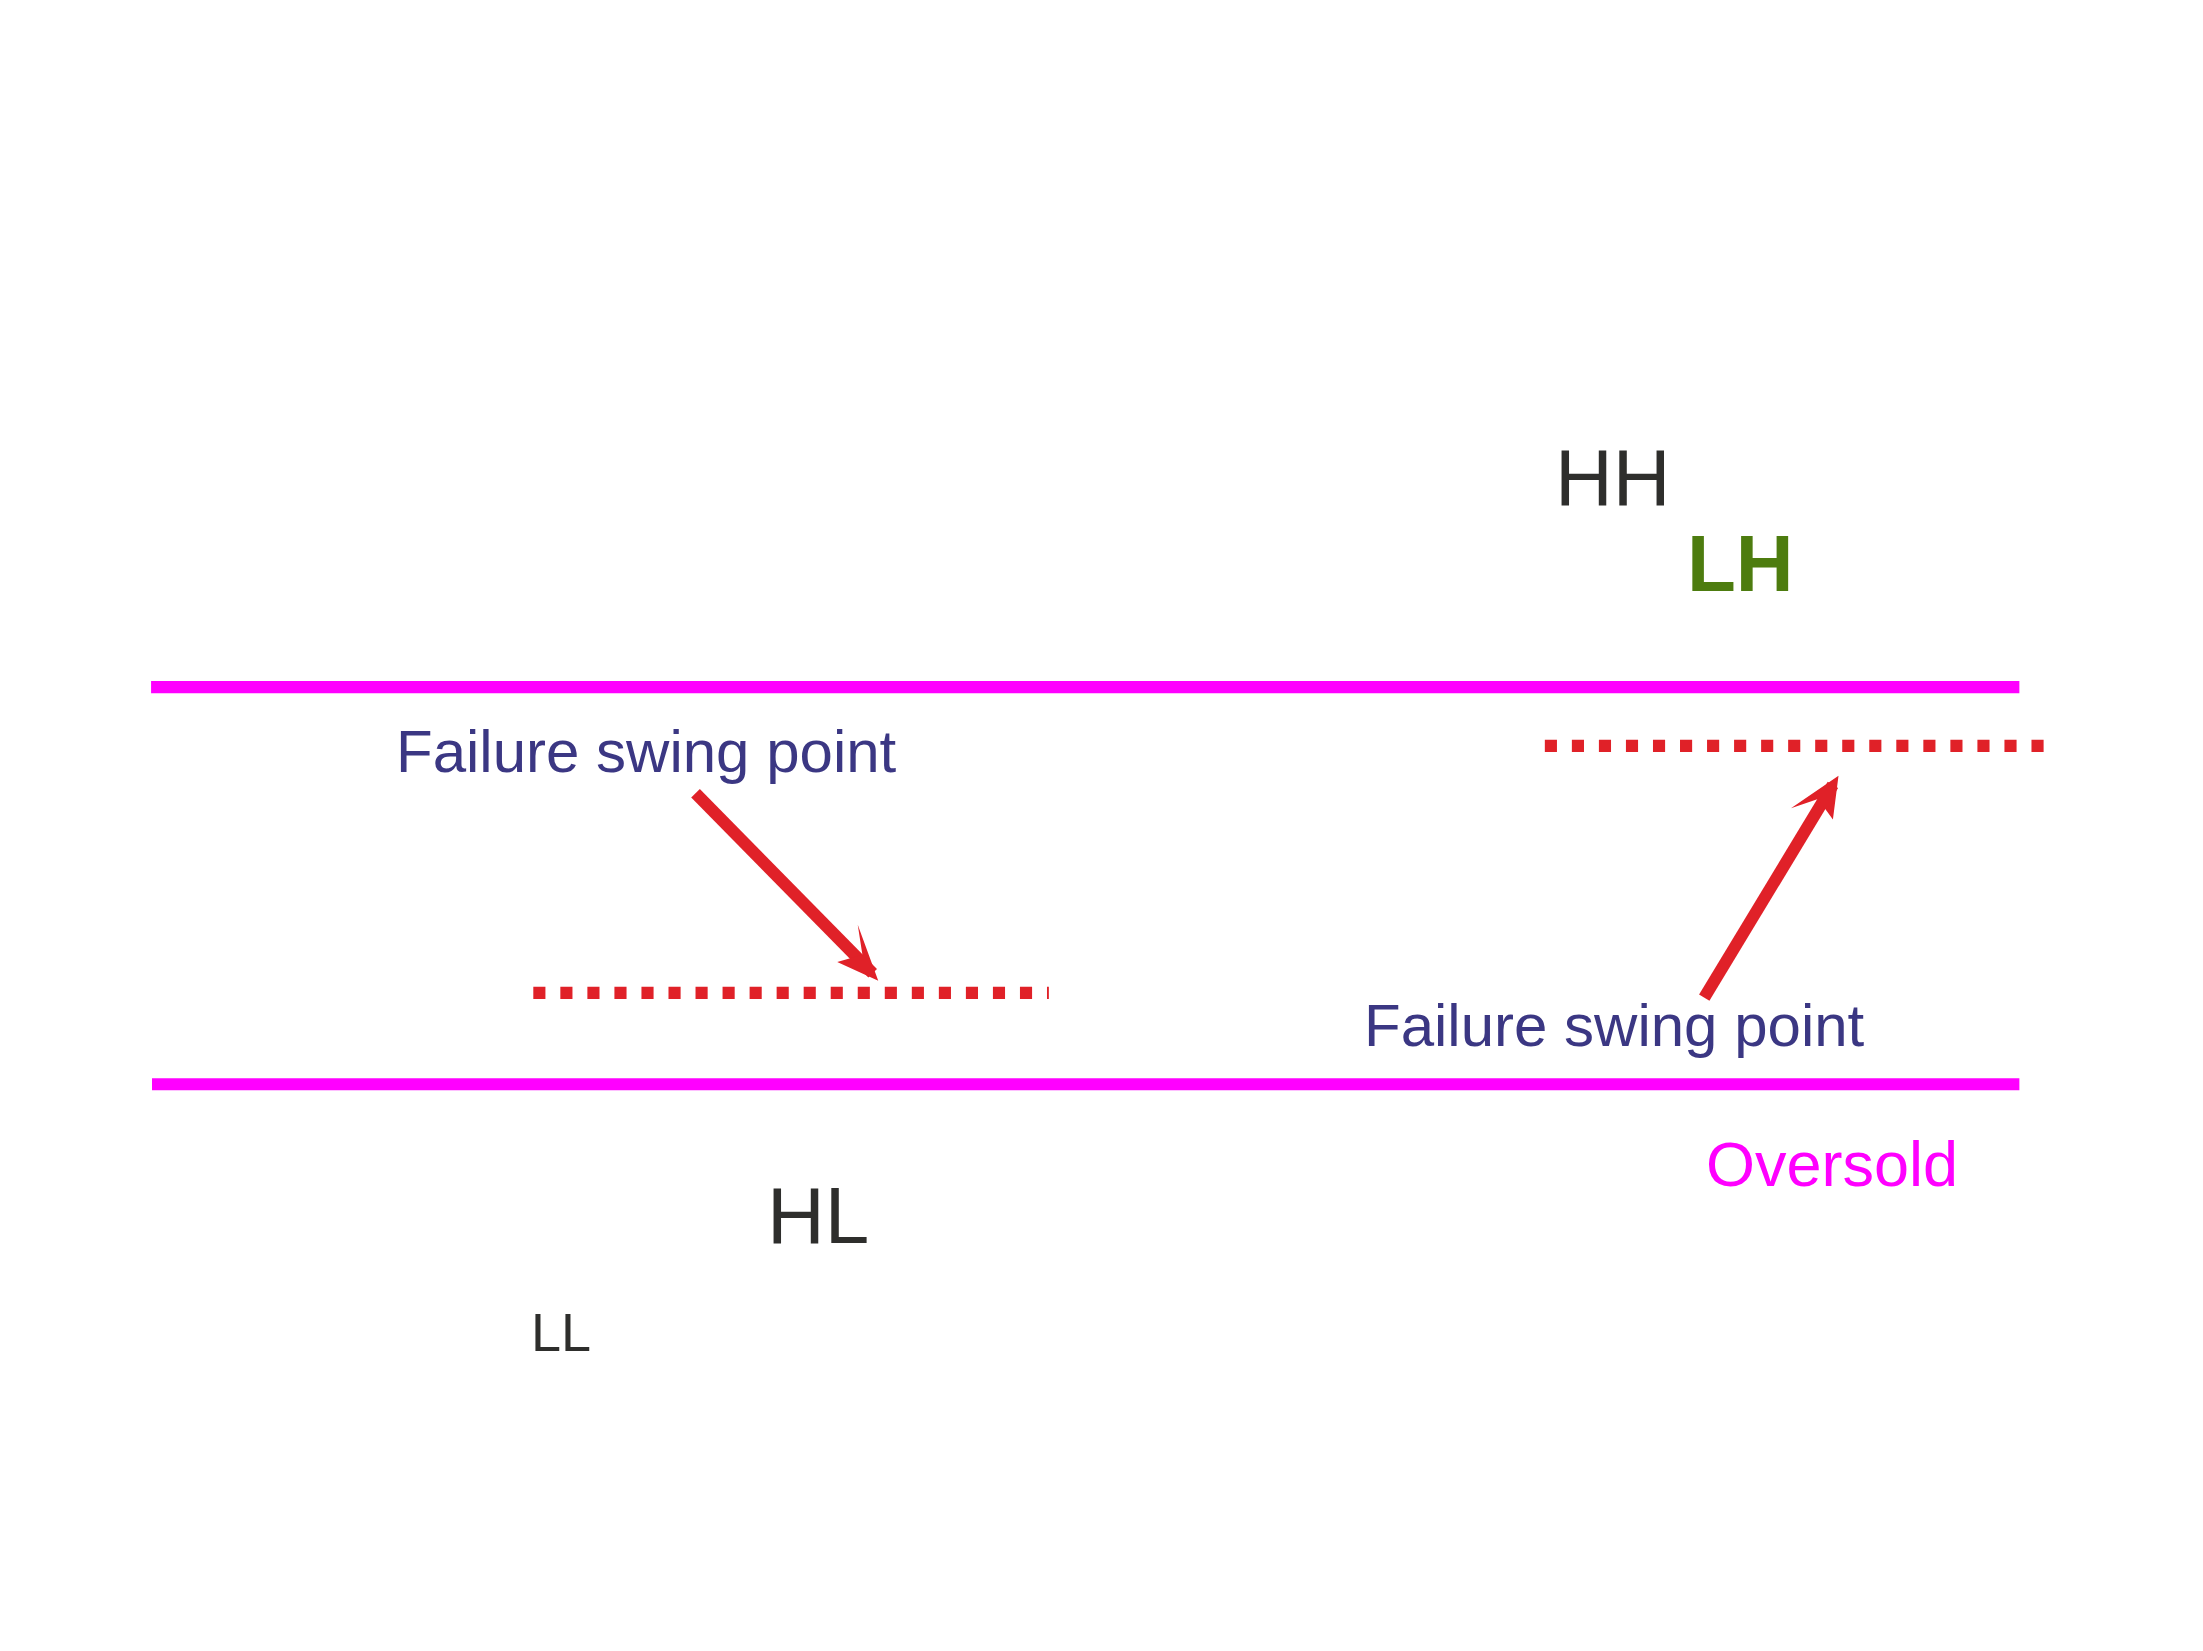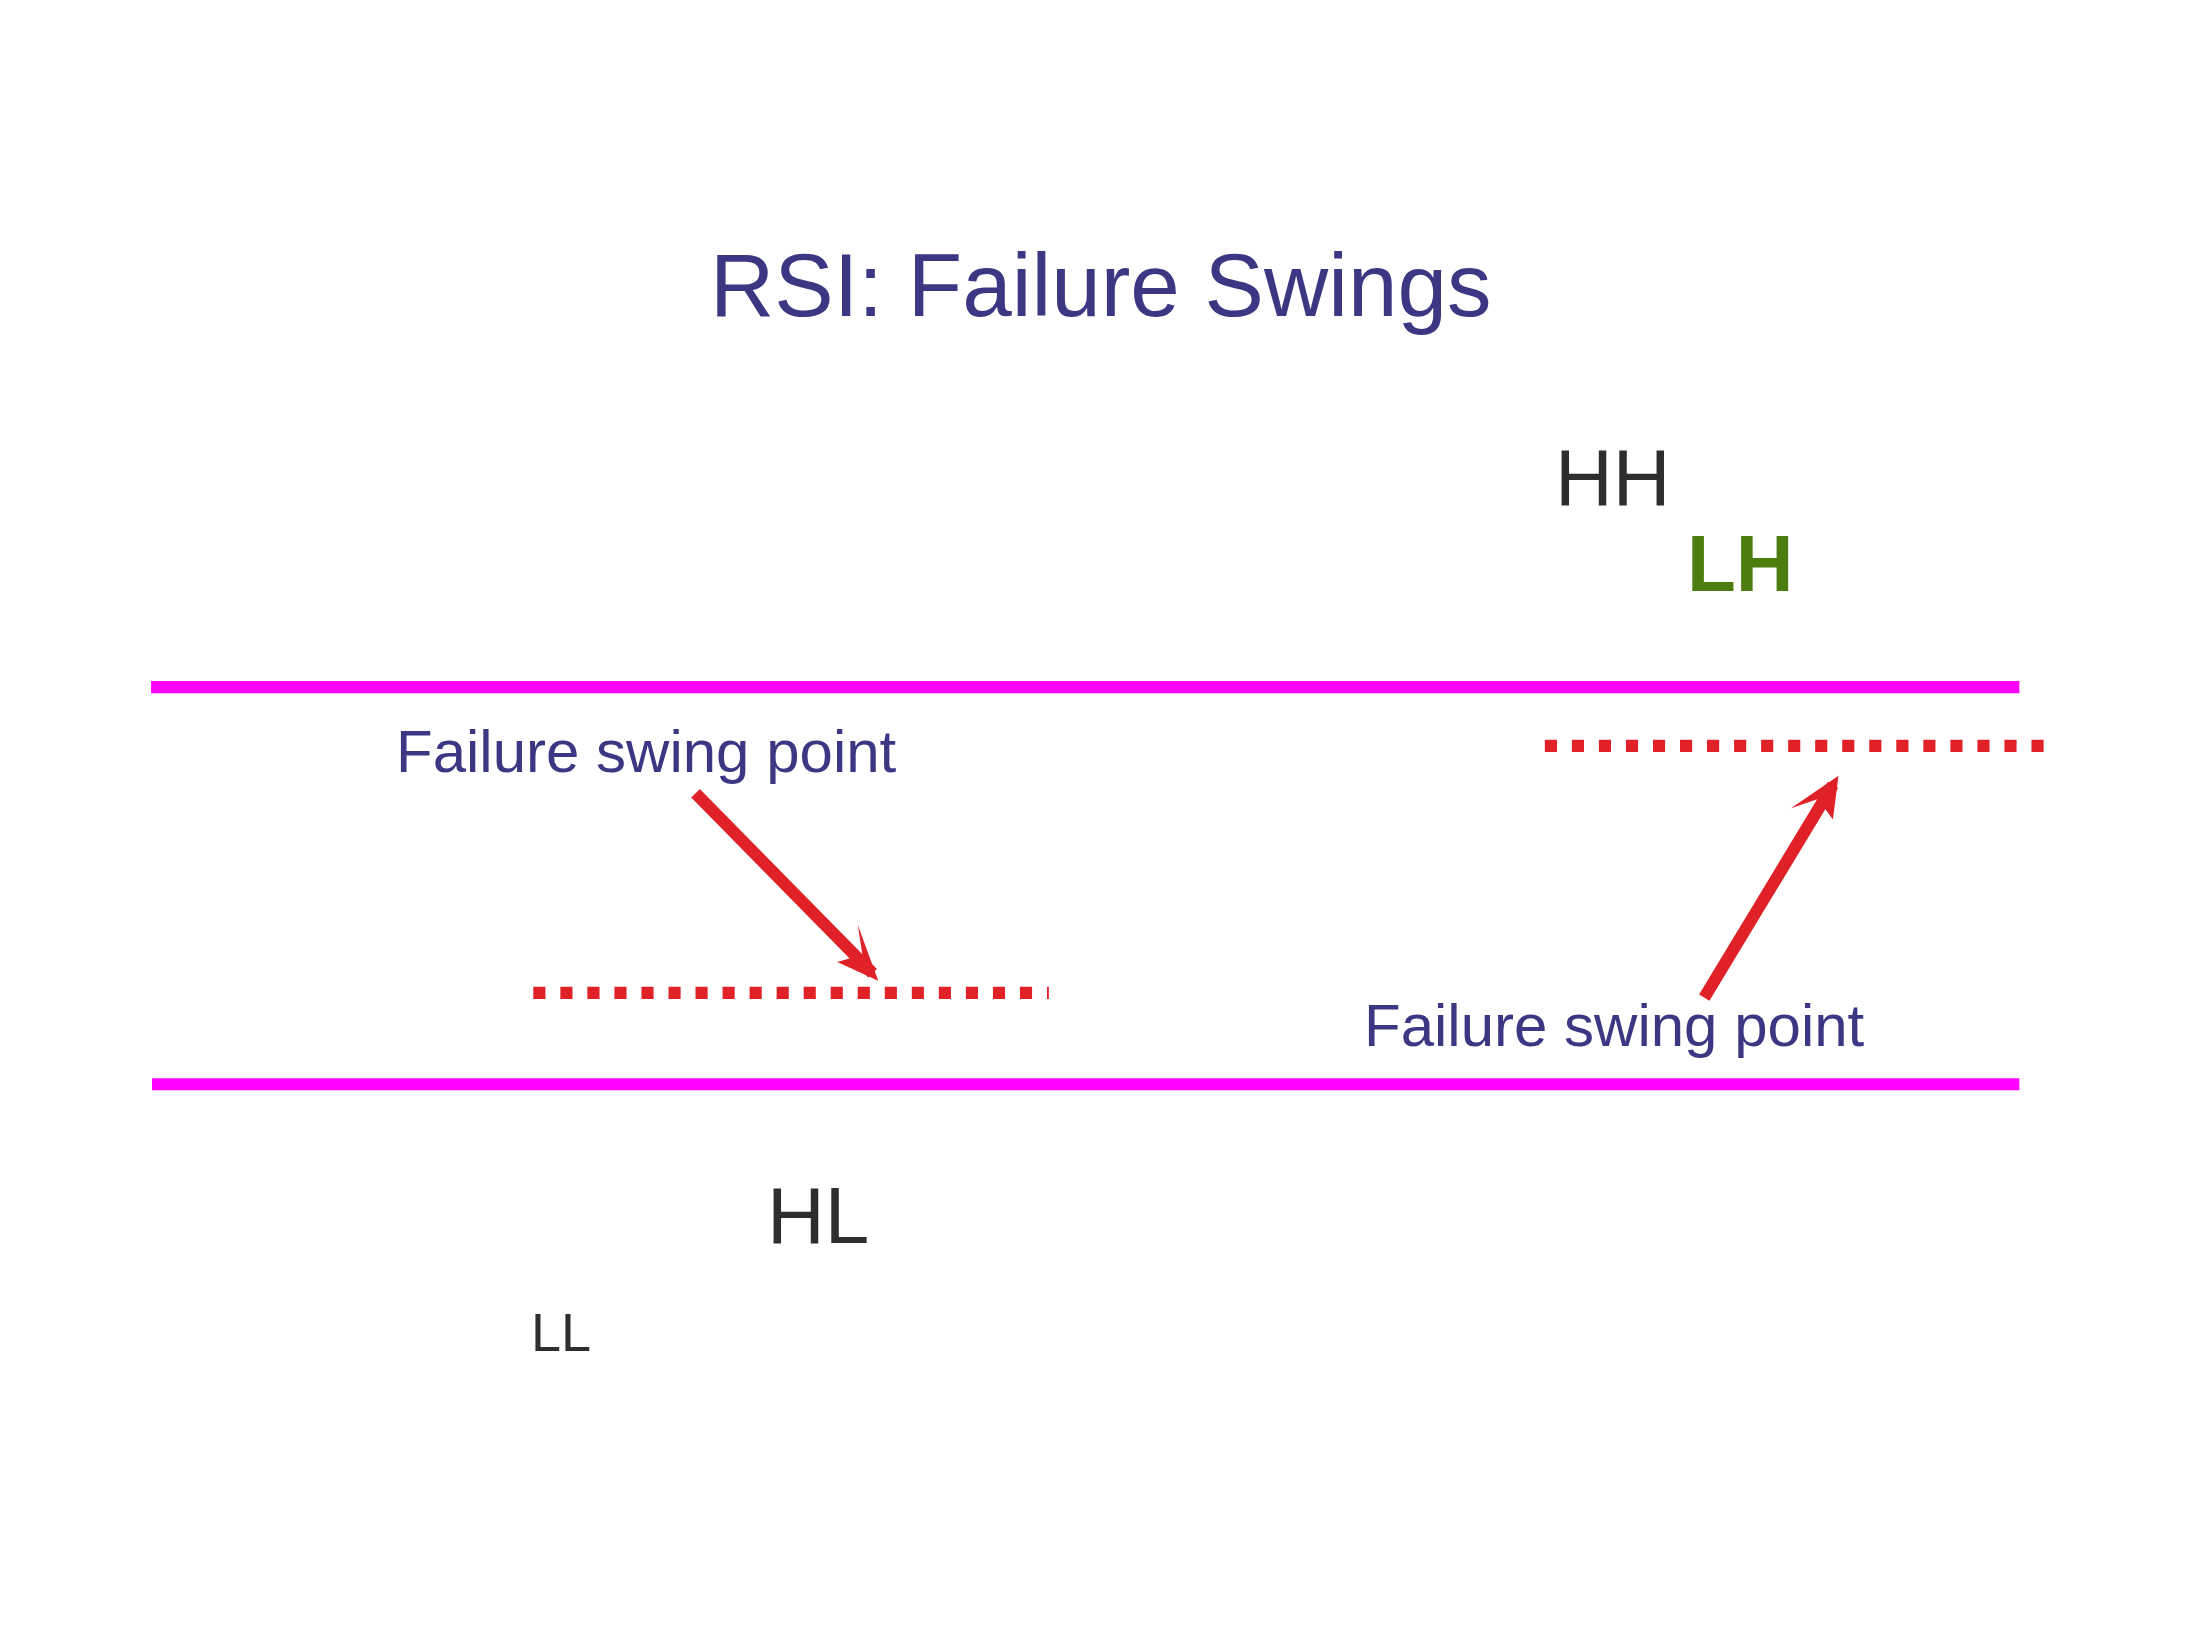--- a/index.html
+++ b/index.html
@@ -84,31 +84,31 @@
     top: 996px;
     font-size: 60px;
     color: #3b3783;
   }
 </style>
 </head>
 <body>
 
 <div id="slide">
 
-  <div class="txt" id="title">RSI: Failure Swings</div>
 
   <div class="txt" id="label-hh">HH</div>
 
   <div class="txt" id="label-lh">LH</div>
 
 
   <div class="txt" id="fsp-left">Failure swing point</div>
 
   <div class="txt" id="fsp-right">Failure swing point</div>
 
+  <div class="txt" id="label-oversold">Oversold</div>
 
   <div class="txt" id="label-hl">HL</div>
 
   <div class="txt" id="label-ll">LL</div>
 
   <svg id="overlay" viewBox="0 0 2364 1772" xmlns="http://www.w3.org/2000/svg">
 
     <line x1="162" y1="737" x2="2166" y2="737" stroke="#ff00ff" stroke-width="13"></line>
 
     <line x1="163" y1="1163" x2="2166" y2="1163" stroke="#ff00ff" stroke-width="13"></line>

